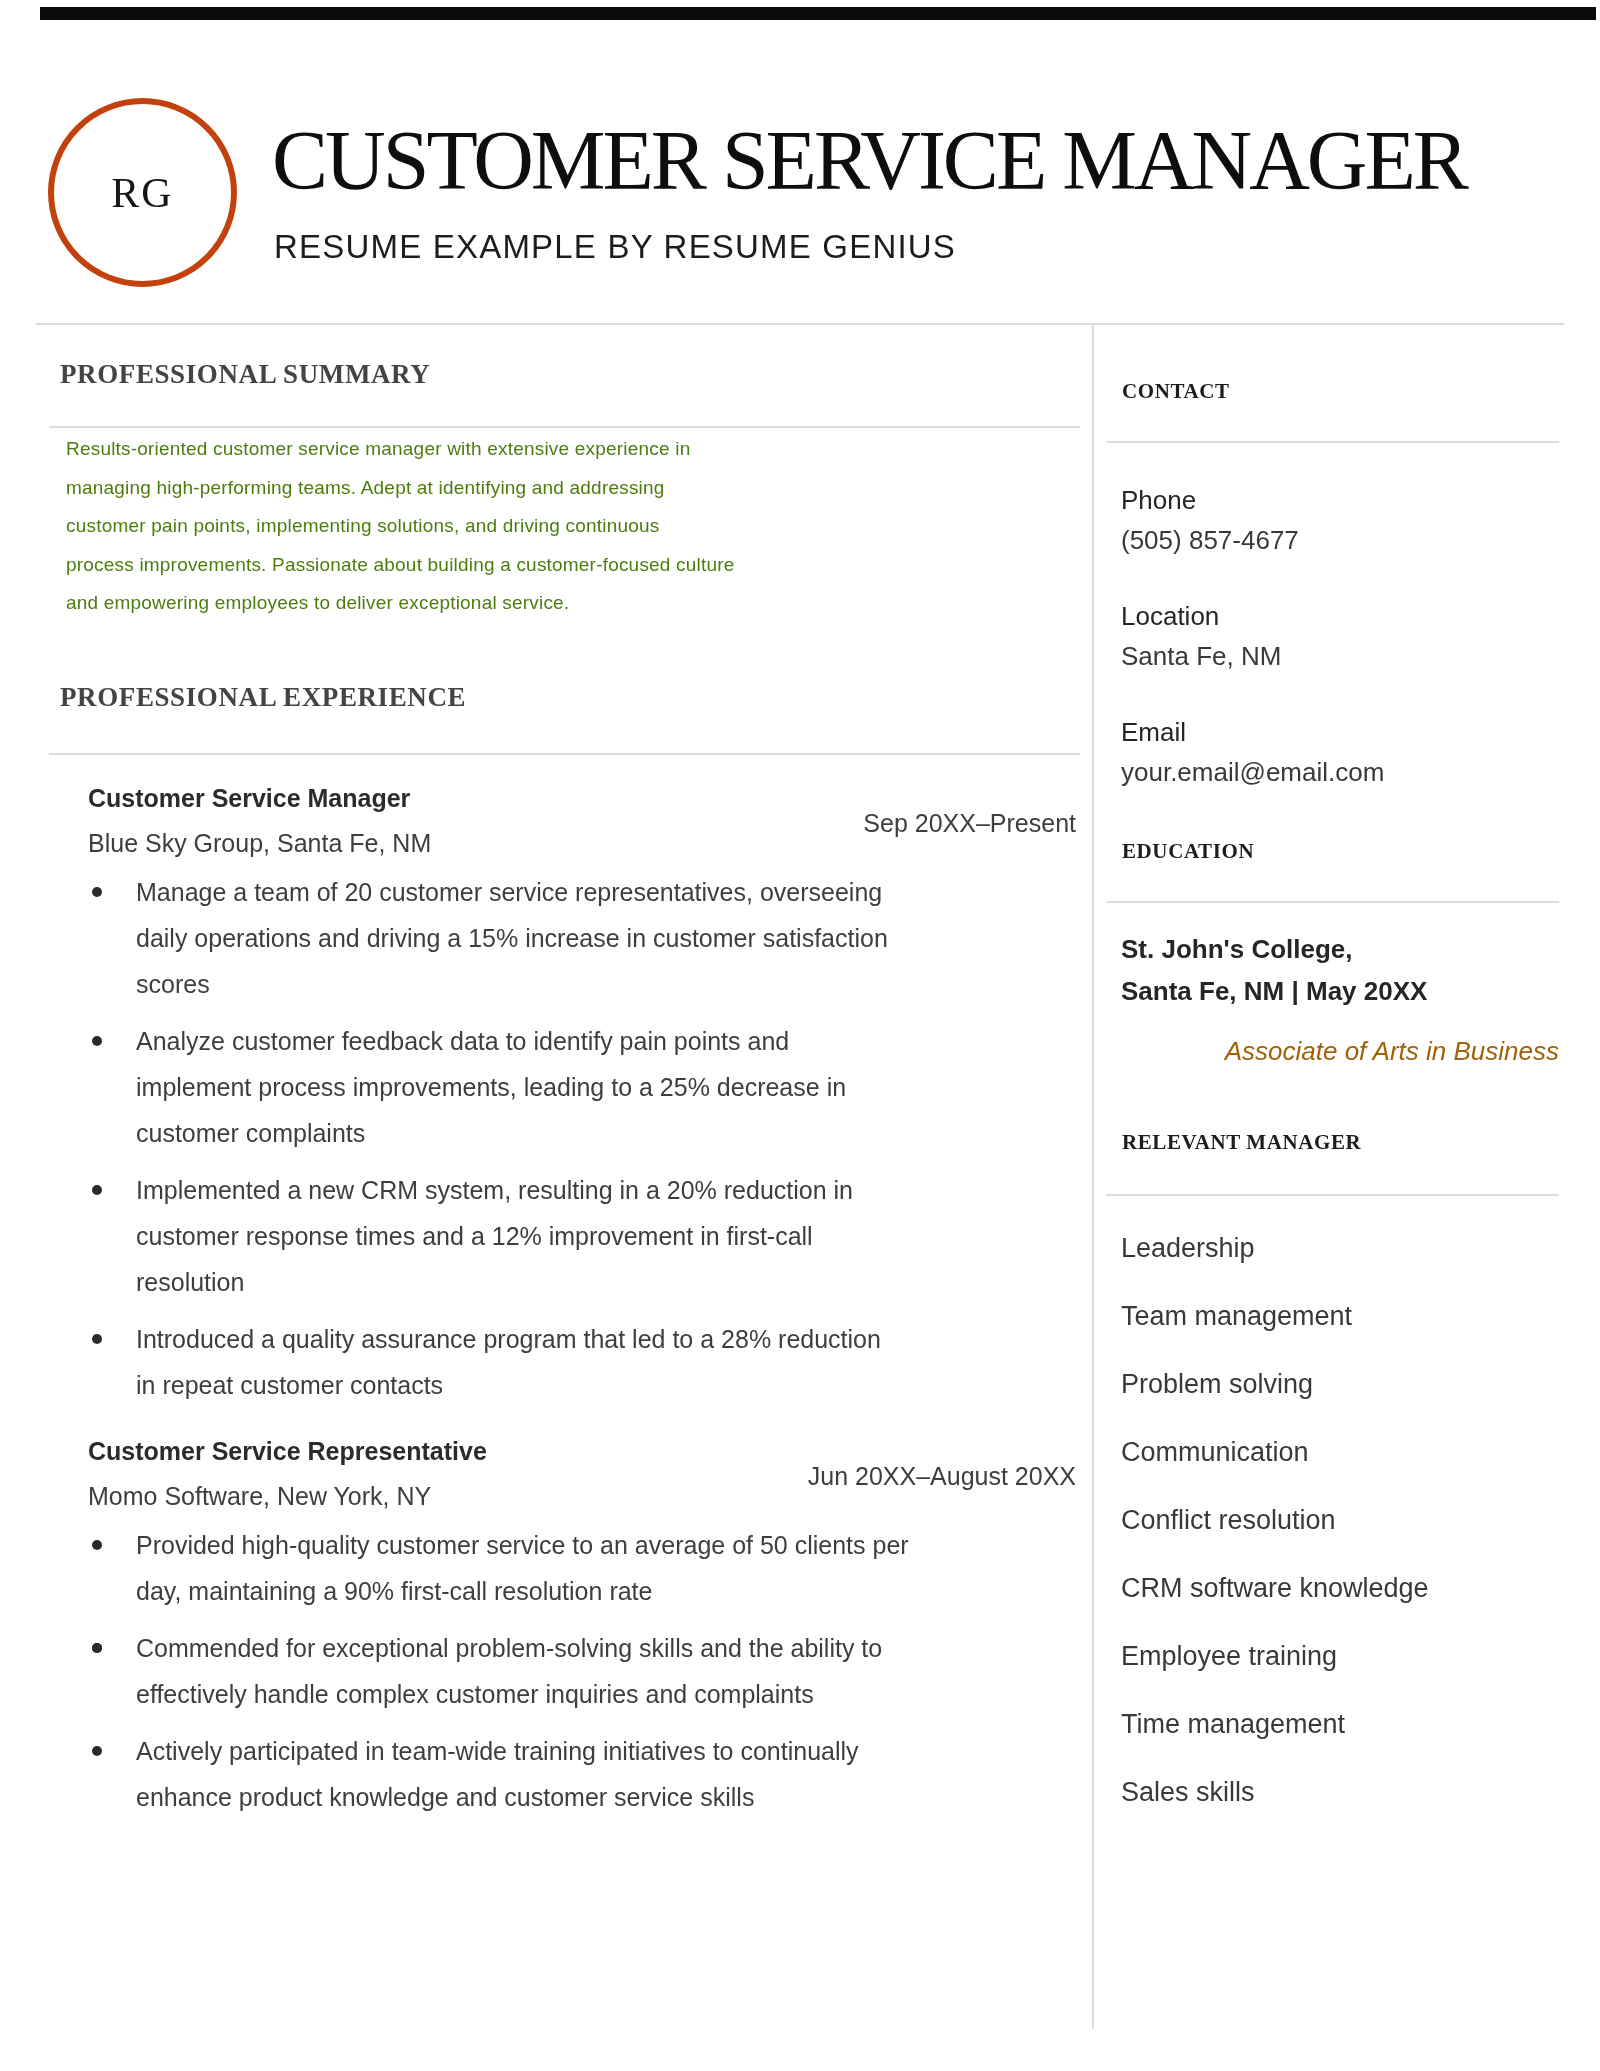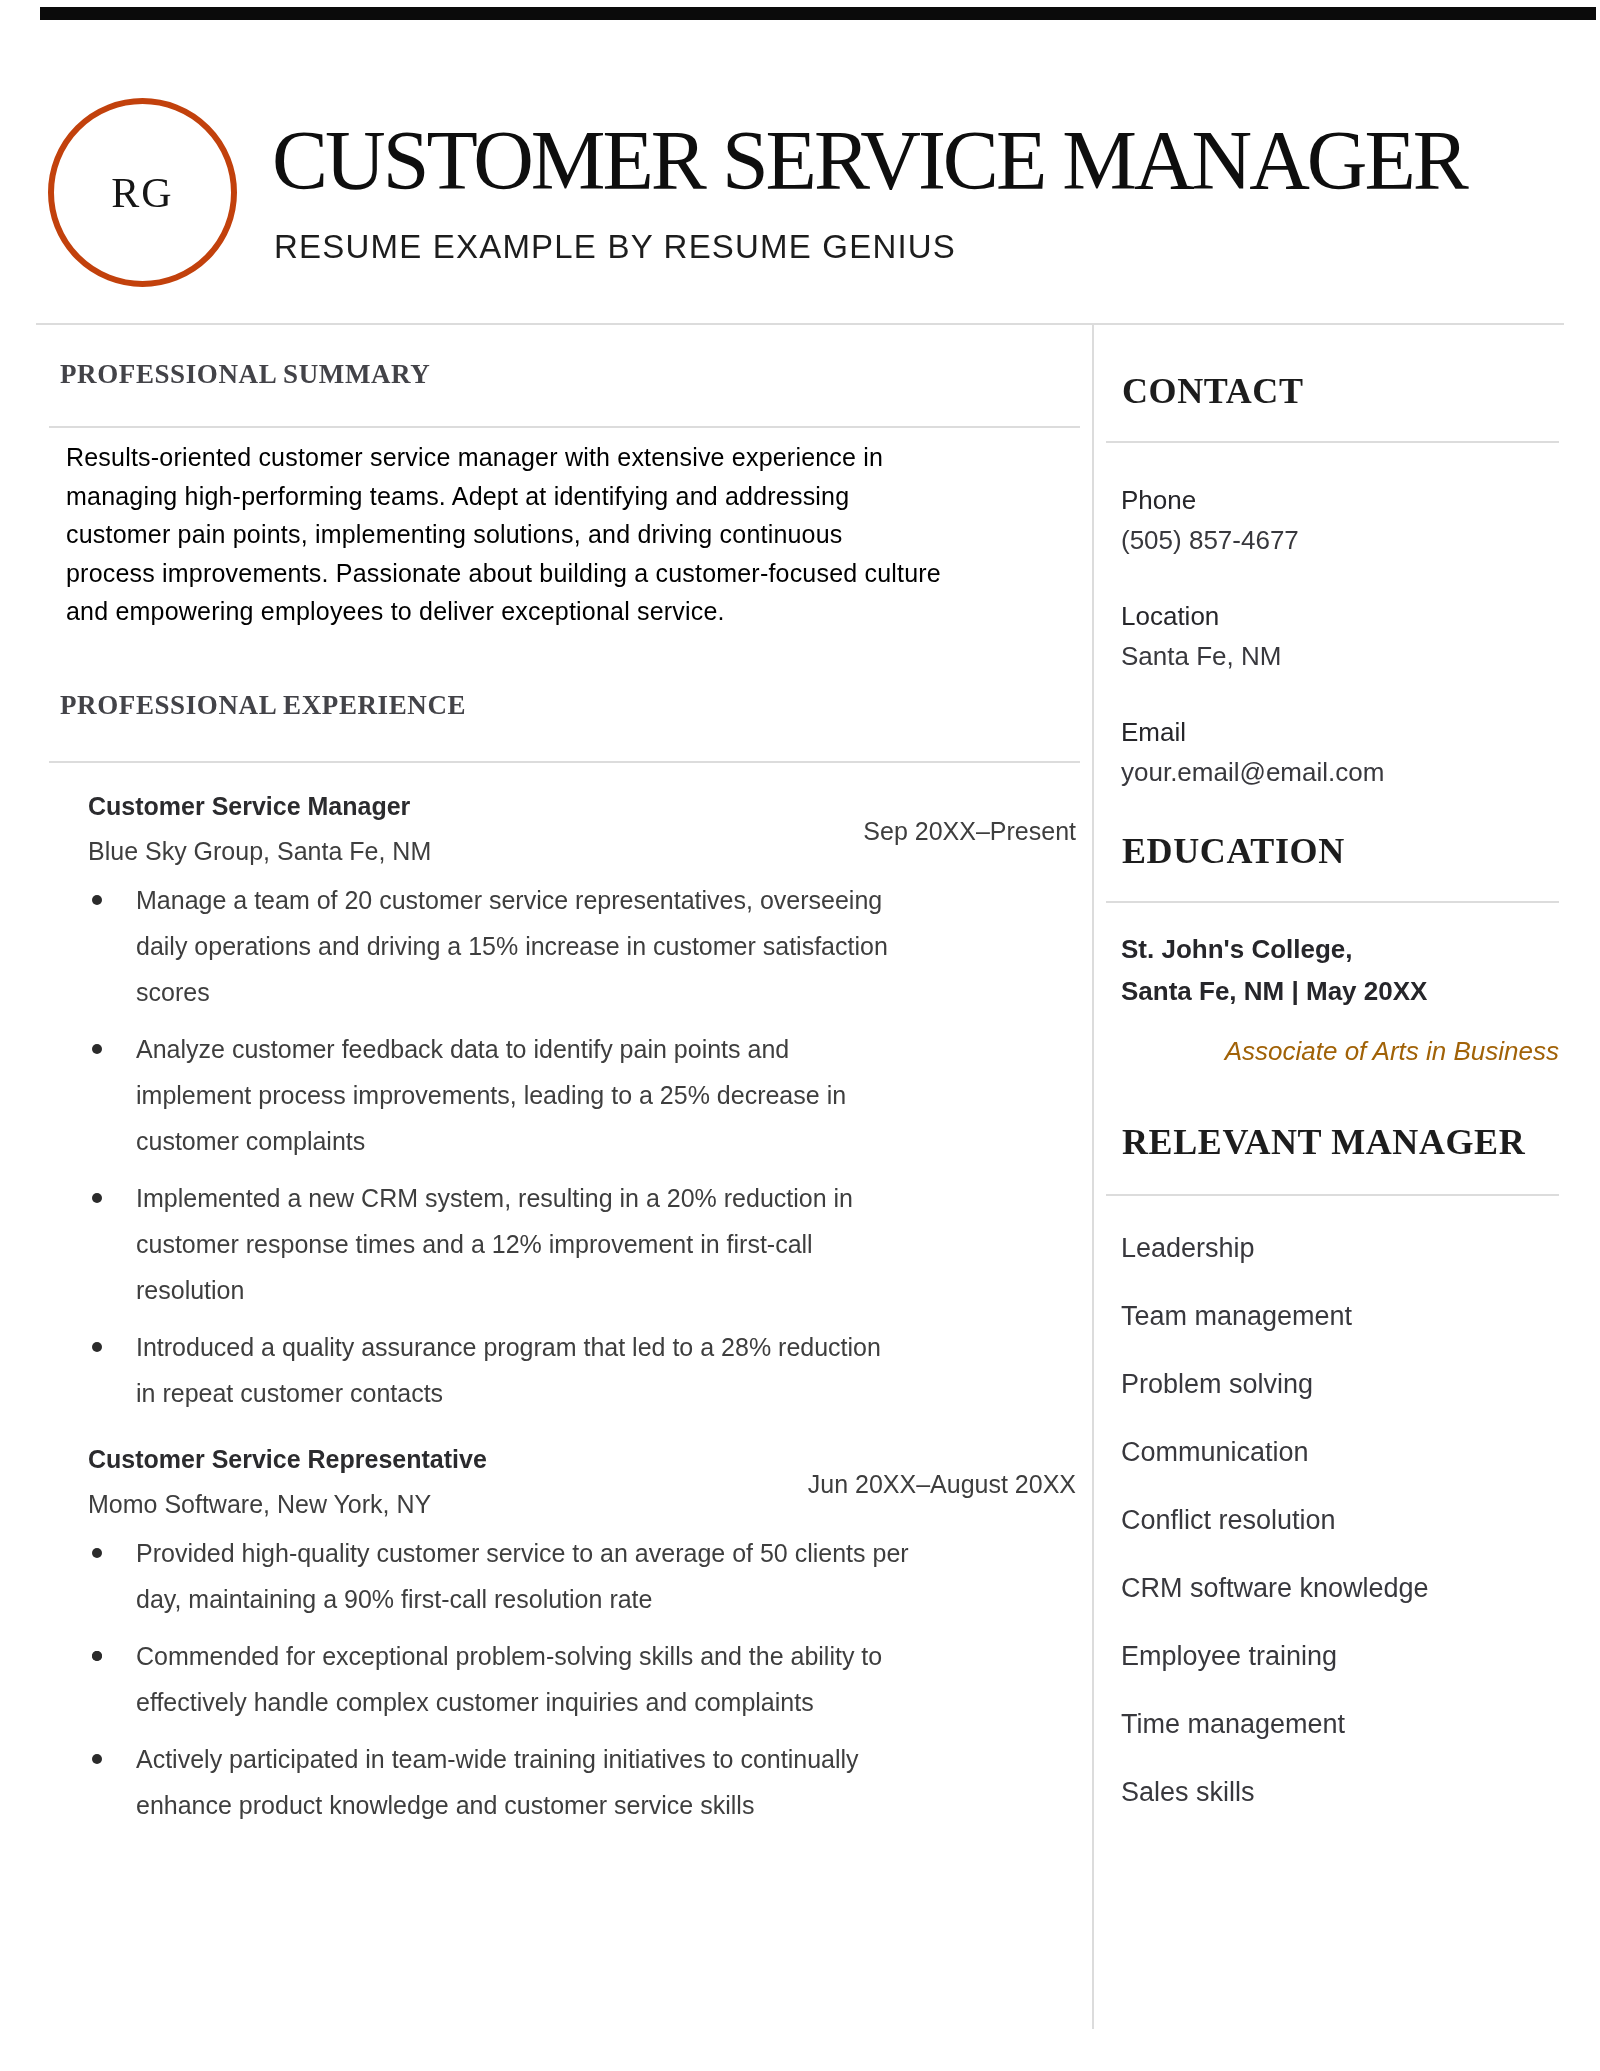--- a/index.html
+++ b/index.html
@@ -20,40 +20,40 @@
   .rule{height:2px;background:#dcdcdc;border:0;margin:0;}
   .divider-h{position:absolute;left:36px;top:323px;width:1528px;height:2px;background:#dcdcdc;}
   .divider-v{position:absolute;left:1092px;top:323px;width:2px;height:1706px;background:#dcdcdc;}
 
   
   .left-col{position:absolute;left:49px;top:323px;width:1031px;}
   .left-col h2{margin:0;padding-left:11px;font-family:"Liberation Serif",serif;font-weight:700;
                font-size:27px;line-height:32px;letter-spacing:0.6px;color:#434348;}
   .h2-summary{margin-top:35px !important;}
   .rule-summary{margin-top:36px;}
-  .summary-text{margin:10px 0 0;padding-left:17px;padding-right:10px;font-size:25px;
-                line-height:38.5px;letter-spacing:0.2px;color:#000000;white-space:pre-line;}
+  .summary-text{margin:2px 0 0;padding-left:17px;padding-right:10px;font-size:19px;
+                line-height:38.5px;letter-spacing:0.2px;color:#4d7c0f;white-space:pre-line;}
   .h2-experience{margin-top:58px !important;}
   .rule-experience{margin-top:40px;}
 
   .job{position:relative;margin-top:26px;padding-left:39px;}
   .job h3{margin:0;font-size:25px;line-height:34px;font-weight:700;color:#2b2b2e;}
   .job .company{margin:11px 0 0;font-size:25px;line-height:34px;color:#3e3e3e;}
   .job .date{position:absolute;right:4px;top:25px;font-size:25px;line-height:34px;color:#3e3e3e;}
   .job ul{margin:9px 0 0;padding:0;list-style:none;}
   .job li{position:relative;padding-left:48px;margin-bottom:11px;font-size:25px;line-height:46px;
           color:#3e3e3e;white-space:pre-line;}
   .job li:last-child{margin-bottom:0;}
   .job li .dot{position:absolute;left:4px;top:18px;width:10px;height:10px;border-radius:50%;
                background:#2b2b2b;}
 
   
   .sidebar{position:absolute;left:1106px;top:323px;width:453px;}
   .sidebar h3{margin:4px 0 0 16px;font-family:"Liberation Serif",serif;font-weight:700;
-              font-size:36px;line-height:32px;letter-spacing:0.6px;color:#1d1d1d;}
+              font-size:21px;line-height:32px;letter-spacing:0.6px;color:#1d1d1d;}
   .h3-contact{margin-top:52px !important;}
   .rule-contact{margin-top:34px;}
   .contact-row{margin:36px 0 0 15px;}
   .contact-row:first-of-type{margin-top:37px;}
   .contact-label{font-size:26px;line-height:40px;font-weight:400;color:#26262a;}
   .contact-value{font-size:26px;line-height:40px;color:#38383d;}
   .h3-education{margin-top:43px !important;}
   .rule-education{margin-top:34px;}
   .school{margin:25px 0 0 15px;font-size:26px;line-height:42px;font-weight:700;color:#26262a;
           white-space:pre-line;}

